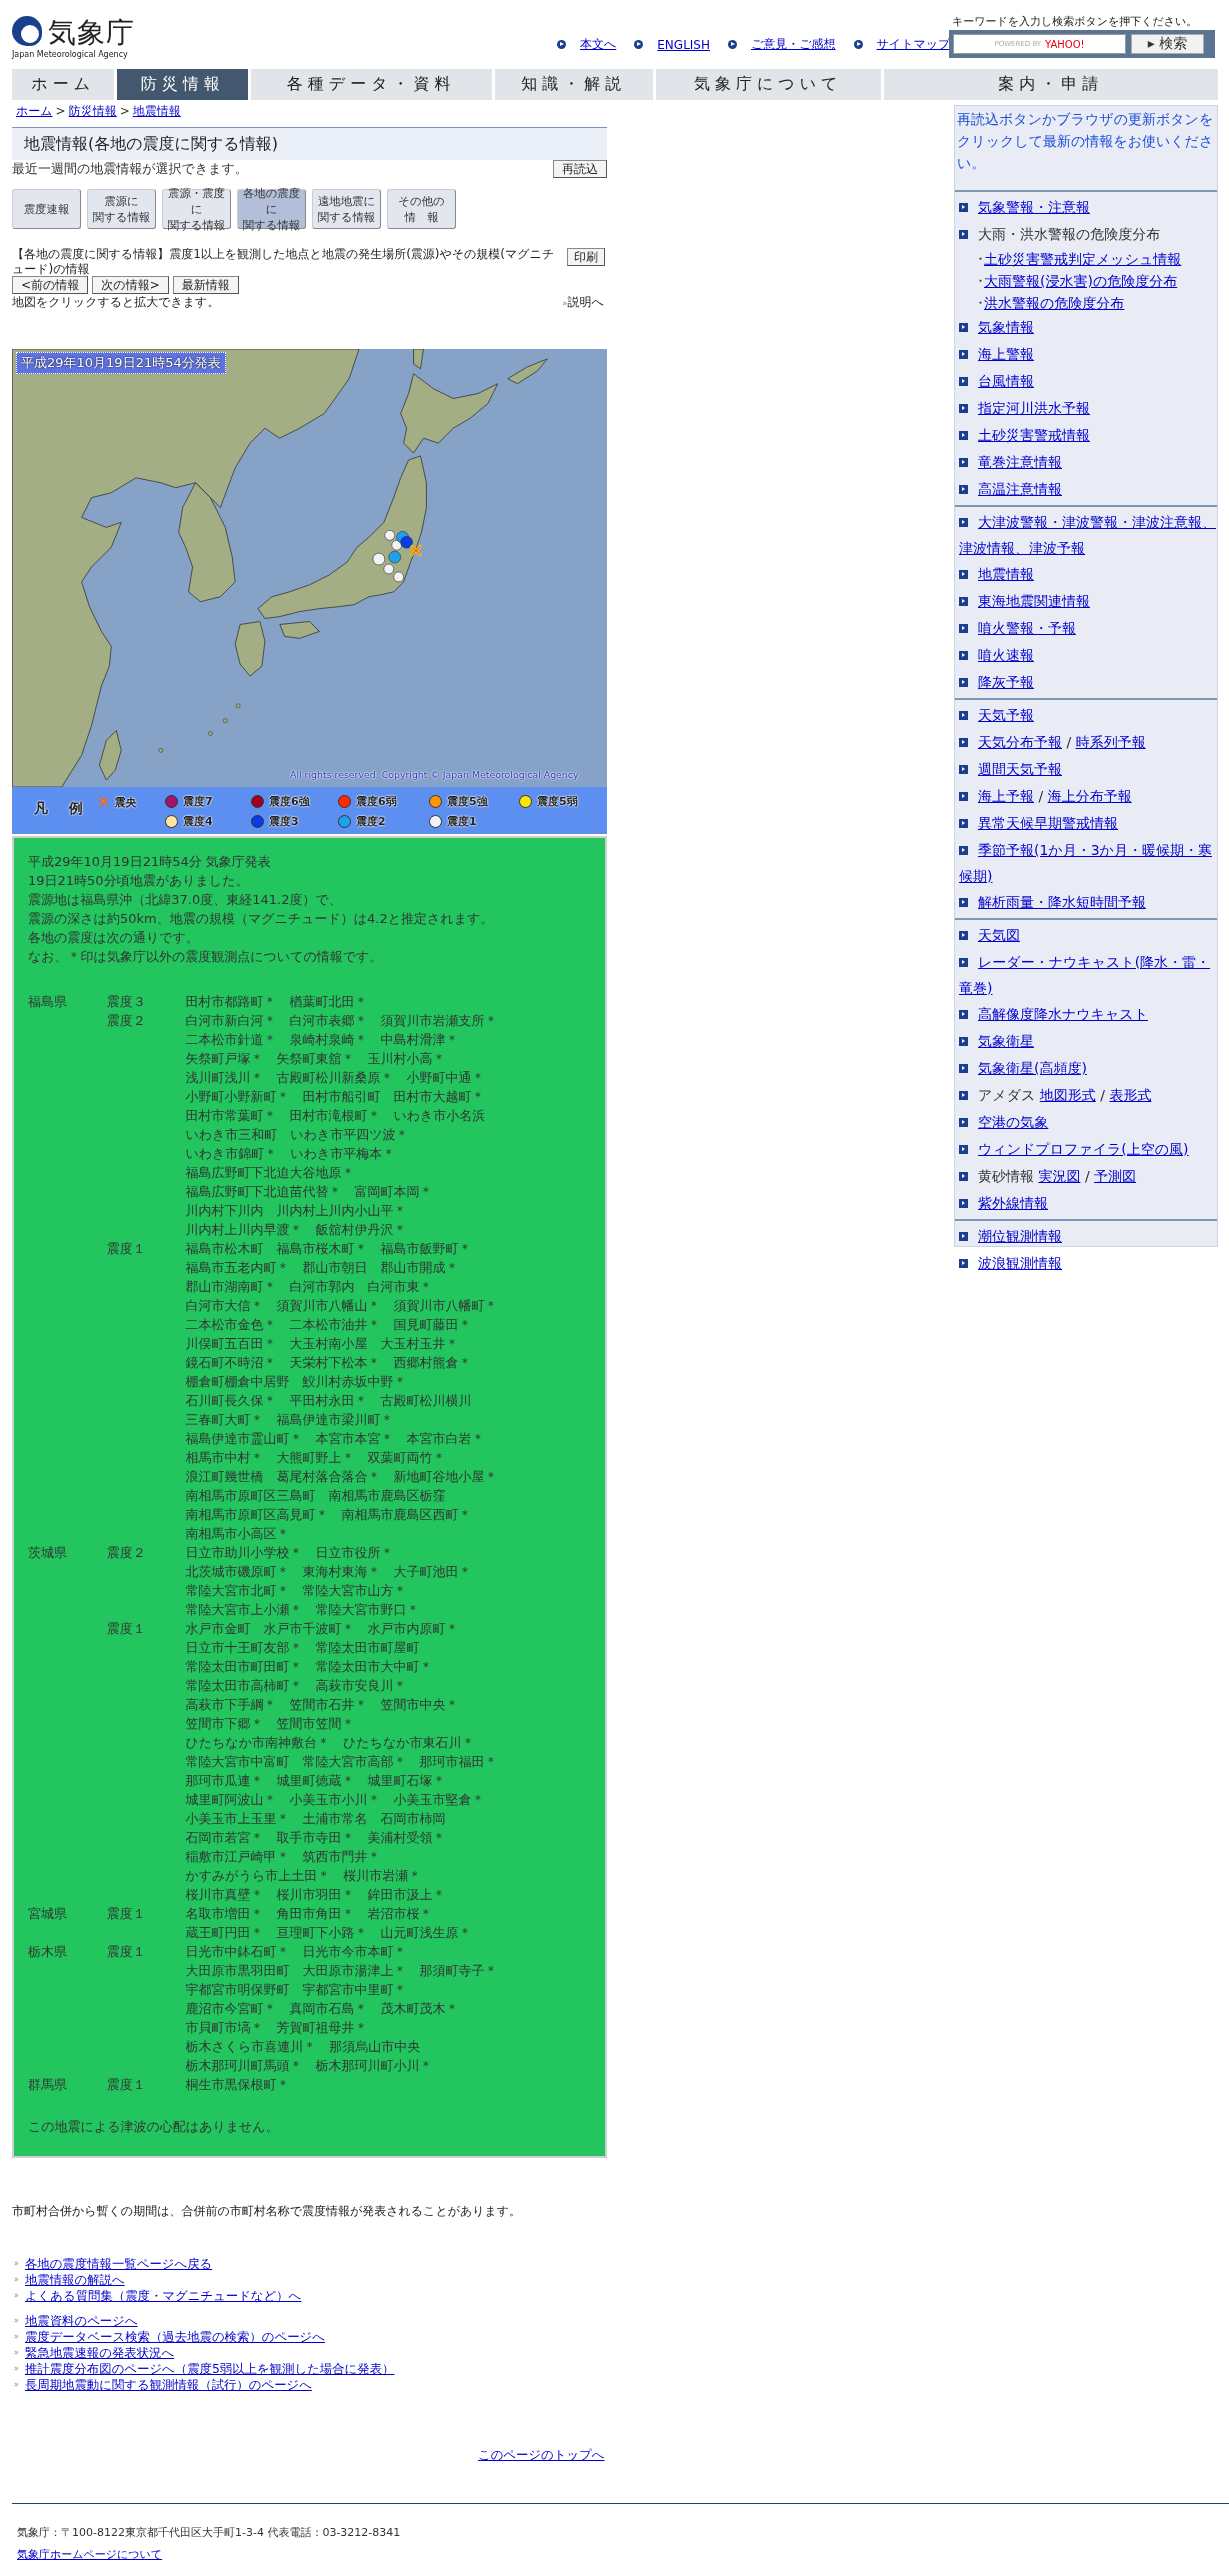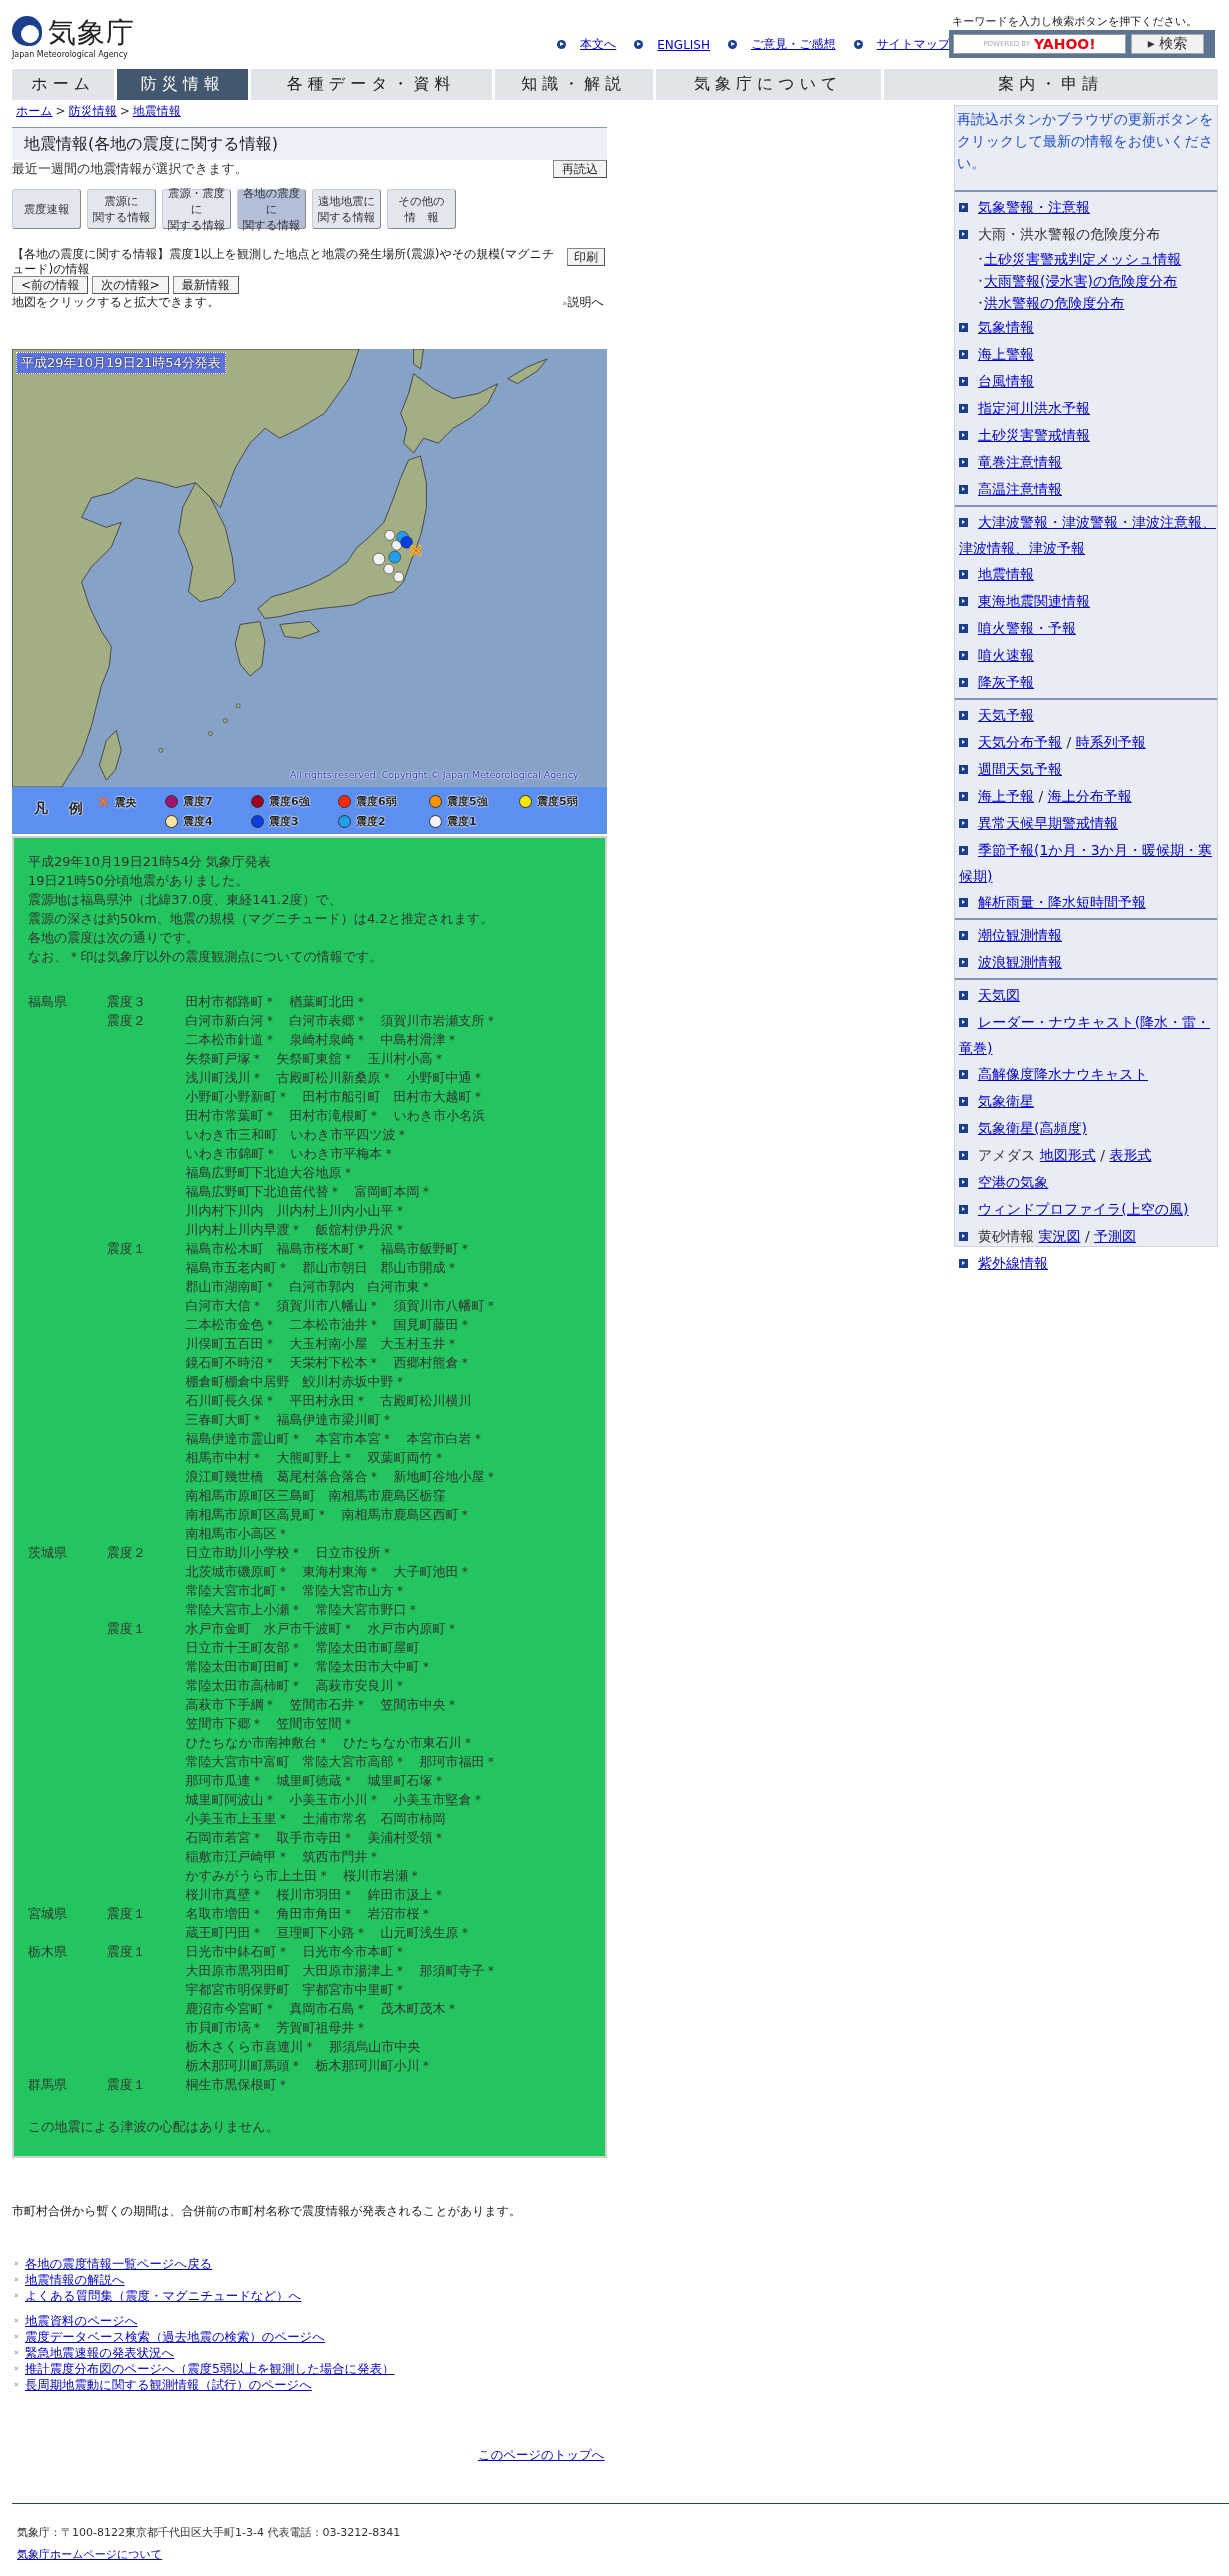--- a/index.html
+++ b/index.html
@@ -14,21 +14,21 @@
   .logo-mark::after { content: ""; position: absolute; left: 6px; top: 6px; width: 18px; height: 18px; border-radius: 50%; background: #fff; border: 3px solid #1b3f8f; }
   .logo-text { position: absolute; left: 36px; top: 0; font-size: 28px; color: #222; letter-spacing: 1px; }
   .logo-sub { position: absolute; left: 0; top: 36px; font-size: 8px; color: #222; white-space: nowrap; }
   .toplinks { position: absolute; left: 557px; top: 36px; display: flex; gap: 18px; font-size: 12px; }
   .toplinks .tl { display: flex; align-items: center; gap: 14px; }
   .dot-icon { width: 9px; height: 9px; border-radius: 50%; background: #1b3f8f; position: relative; display: inline-block; }
   .dot-icon::after { content: ""; position: absolute; left: 3px; top: 2px; border-left: 4px solid #fff; border-top: 2.5px solid transparent; border-bottom: 2.5px solid transparent; }
   .search-hint { position: absolute; left: 952px; top: 14px; font-size: 11px; color: #222; }
   .search-box { position: absolute; left: 949px; top: 30px; width: 266px; height: 28px; background: #5b7593; padding: 4px; display: flex; gap: 5px; }
   .search-input { width: 173px; height: 20px; background: #fff; border: 1px solid #999; font-size: 7px; color: #aaa; display: flex; align-items: center; justify-content: center; gap: 4px; }
-  .search-input .yahoo { color: #e01; font-weight: bold; font-size: 14px; }
+  .search-input .yahoo { color: #e01; font-weight: normal; font-size: 10px; }
   .search-btn { width: 73px; height: 20px; background: #f2f2f2; border: 1px solid #aaa; font-size: 14px; color: #333; display: flex; align-items: center; justify-content: center; }
 
   
   .gnav { position: absolute; left: 12px; top: 69px; width: 1206px; height: 31px; display: flex; gap: 3px; }
   .gnav .gi { background: #e1e4e8; color: #222; font-size: 16px; letter-spacing: 5px; display: flex; align-items: center; justify-content: center; height: 31px; }
   .gnav .gi.active { background: #43586e; color: #fff; }
 
   .breadcrumb { position: absolute; left: 16px; top: 103px; font-size: 12px; }
   .breadcrumb .sep { color: #333; margin: 0 3px; text-decoration: none; }
   .bc-line { position: absolute; left: 12px; top: 127px; width: 595px; height: 1px; background: #7d96b5; }
@@ -630,29 +630,29 @@
   <div class="side-group">
     <div class="si"><span class="sq"></span><a href="#">天気予報</a></div>
     <div class="si"><span class="sq"></span><a href="#">天気分布予報</a> <span>/</span> <a href="#">時系列予報</a></div>
     <div class="si"><span class="sq"></span><a href="#">週間天気予報</a></div>
     <div class="si"><span class="sq"></span><a href="#">海上予報</a> <span>/</span> <a href="#">海上分布予報</a></div>
     <div class="si"><span class="sq"></span><a href="#">異常天候早期警戒情報</a></div>
     <div class="si wrap"><span class="sq"></span><a href="#">季節予報(1か月・3か月・暖候期・寒候期)</a></div>
     <div class="si"><span class="sq"></span><a href="#">解析雨量・降水短時間予報</a></div>
   </div>
   <div class="side-group">
-    <div class="si"><span class="sq"></span><a href="#">潮位観測情報</a></div>
-    <div class="si"><span class="sq"></span><a href="#">波浪観測情報</a></div>
-  </div>
-  <div class="side-group">
     <div class="si"><span class="sq"></span><a href="#">天気図</a></div>
     <div class="si wrap"><span class="sq"></span><a href="#">レーダー・ナウキャスト(降水・雷・竜巻)</a></div>
     <div class="si"><span class="sq"></span><a href="#">高解像度降水ナウキャスト</a></div>
     <div class="si"><span class="sq"></span><a href="#">気象衛星</a></div>
     <div class="si"><span class="sq"></span><a href="#">気象衛星(高頻度)</a></div>
     <div class="si"><span class="sq"></span><span>アメダス</span> <a href="#">地図形式</a> <span>/</span> <a href="#">表形式</a></div>
     <div class="si"><span class="sq"></span><a href="#">空港の気象</a></div>
     <div class="si"><span class="sq"></span><a href="#">ウィンドプロファイラ(上空の風)</a></div>
     <div class="si"><span class="sq"></span><span>黄砂情報</span> <a href="#">実況図</a> <span>/</span> <a href="#">予測図</a></div>
     <div class="si"><span class="sq"></span><a href="#">紫外線情報</a></div>
   </div>
+  <div class="side-group">
+    <div class="si"><span class="sq"></span><a href="#">潮位観測情報</a></div>
+    <div class="si"><span class="sq"></span><a href="#">波浪観測情報</a></div>
+  </div>
 </div>
 
 
 </body></html>

